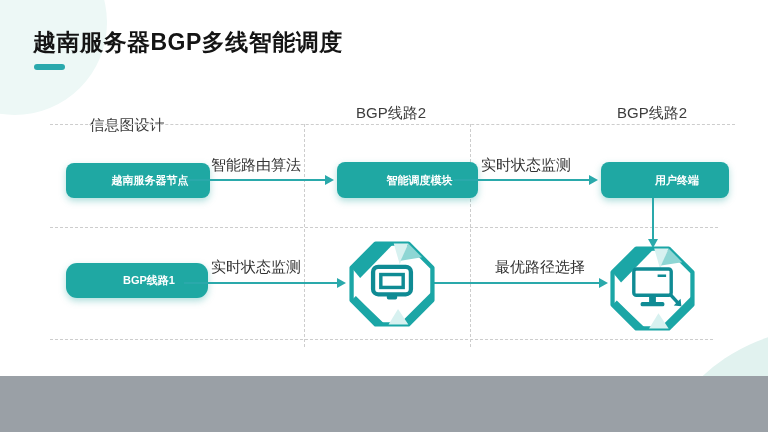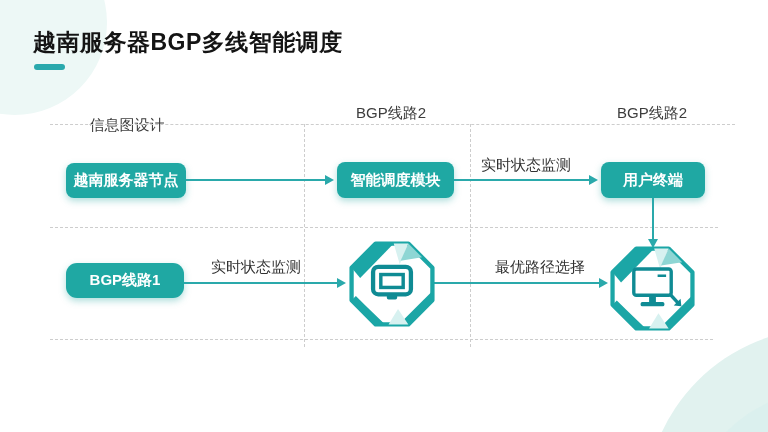--- a/index.html
+++ b/index.html
@@ -1,17 +1,17 @@
 <!DOCTYPE html>
 <html><head>
 <meta charset="utf-8">
 <style>
   html,body{margin:0;padding:0;background:#9aa0a6;}
   .slide{
-    position:relative; width:768px; height:432px; background:#ffffff;
+    position:relative; width:768px; height:376px; background:#ffffff;
     overflow:hidden; font-family:"Liberation Sans","DejaVu Sans",sans-serif;
   }
   .blob{position:absolute; border-radius:50%;}
   .blob-tl{left:-78px; top:-70px; width:185px; height:185px; background:#edf8f6;}
   .blob-br{left:645px; top:328px; width:360px; height:360px; background:#e1f2ef;}
   .blob-br2{left:690px; top:392px; width:260px; height:260px; background:#d7efec; opacity:.55;}
 
   .title{
     position:absolute; left:33px; top:27px; font-size:23px; font-weight:bold;
     color:#141414; letter-spacing:.5px; white-space:nowrap;
@@ -30,22 +30,22 @@
   .dash-h{position:absolute; height:0; border-top:1px dashed #cdcdcd;}
   .dash-v{position:absolute; width:0; border-left:1px dashed #cdcdcd;}
   .dh1{left:50px; top:124px; width:685px;}
   .dh2{left:50px; top:227px; width:668px;}
   .dh3{left:50px; top:339px; width:663px;}
   .dv1{left:304px; top:124px; height:223px;}
   .dv2{left:470px; top:124px; height:223px;}
 
   .node{
     position:absolute; display:flex; align-items:center; justify-content:center;
-    background:#1fa8a3; color:#ffffff; font-weight:bold; font-size:15px;
-    border-radius:8px; box-shadow:0 3px 7px rgba(30,160,155,.35); white-space:nowrap;
+    background:#1fa8a3; color:#ffffff; font-weight:bold; font-size:11px;
+    border-radius:8px; box-shadow:0 3px 7px rgba(30,160,155,.35); white-space:nowrap;padding-left:24px;
   }
   .n1{left:66px;  top:163px; width:120px; height:35px;}
   .n2{left:337px; top:162px; width:117px; height:36px;}
   .n3{left:601px; top:162px; width:104px; height:36px;}
   .n4{left:66px;  top:263px; width:118px; height:35px;border-radius:11px;}
 
   .arrow-h{position:absolute; height:2px; background:#2aa9ab;}
   .arrow-h::after{
     content:""; position:absolute; right:-8px; top:-4px;
     border-left:9px solid #2aa9ab; border-top:5px solid transparent; border-bottom:5px solid transparent;
@@ -99,20 +99,21 @@
   <div class="node n3">用户终端</div>
   <div class="node n2">智能调度模块</div>
   <div class="node n4">BGP线路1</div>
 
   <div class="arrow-h a1"></div>
   <div class="arrow-h a2"></div>
   <div class="arrow-h a3"></div>
   <div class="arrow-h a4"></div>
   <div class="arrow-v av1"></div>
 
+  <div class="edge-label l1">智能路由算法</div>
   <div class="edge-label l2">实时状态监测</div>
   <div class="edge-label l3">实时状态监测</div>
   <div class="edge-label l4">最优路径选择</div>
 
   <svg class="gem g1" viewBox="0 0 100 100">
     <polygon points="31,3 69,3 97,31 97,69 69,97 31,97 3,69 3,31" fill="#ffffff" stroke="#1ba6a6" stroke-width="5" stroke-linejoin="round"></polygon>
     <polygon points="31,3 52,3 13,43 3,31" fill="#1ba6a6"></polygon>
     <polygon points="52,3 69,3 59,27" fill="#d7f1f0"></polygon>
     <polygon points="69,3 85,19 60,23" fill="#8ed6d4"></polygon>
     <polygon points="97,58 97,69 69,97 58,97" fill="#1ba6a6"></polygon>

